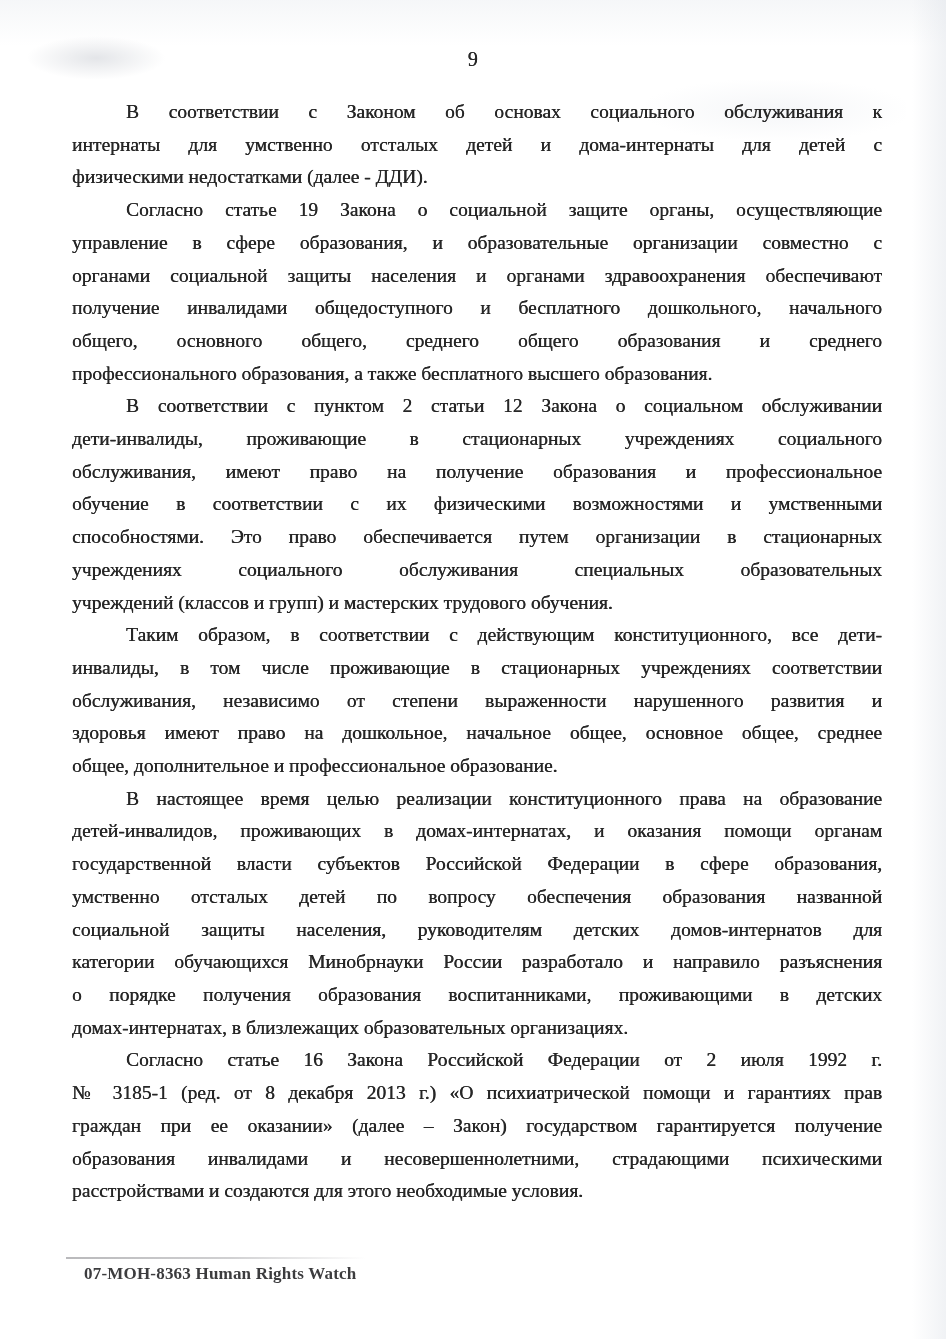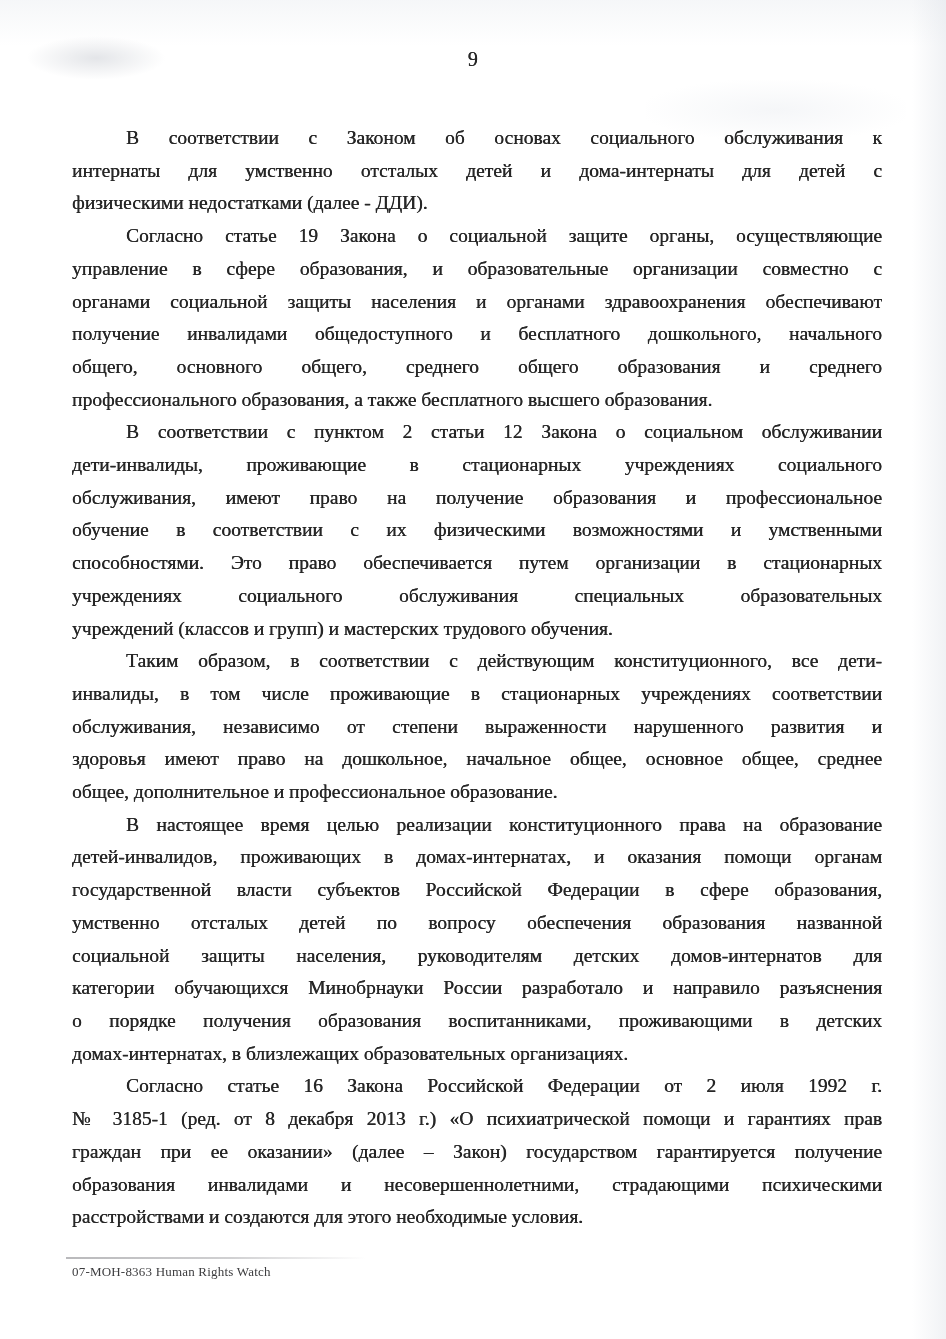--- a/index.html
+++ b/index.html
@@ -56,21 +56,20 @@
     text-shadow: 0.3px 0 0 currentColor;
   }
   .body-text {
     position: absolute;
     top: 96px;
     left: 72px;
     width: 810px;
     font-size: 19.5px;
     line-height: 32.7px;
     text-shadow: 0.35px 0 0 currentColor; 
-    margin-top: 26px;
   }
   .paragraph { margin: 0; }
   .line {
     text-align: justify;
     text-align-last: justify;
     white-space: nowrap;
   }
   .line.last {
     text-align-last: left;
   }
@@ -80,25 +79,26 @@
   .footnote-rule {
     position: absolute;
     left: 66px;
     top: 1257px;
     width: 300px;
     height: 1.5px;
     background: linear-gradient(90deg, rgba(100,100,105,0.45) 0%, rgba(100,100,105,0.3) 55%, rgba(100,100,105,0) 100%);
   }
   .footer-label {
     position: absolute;
-    left: 72px;
+    left: 84px;
     top: 1264px;
-    font-size: 13px;
+    font-size: 17px;
     color: #3c3c3e;
     letter-spacing: 0.2px;
+    font-weight: bold;
   }
 </style>
 </head>
 <body>
 
 <div class="page">
 
   <div class="scan-top-band"></div>
   <div class="scan-edge-right"></div>
   <div class="scan-smudge-topleft"></div>

